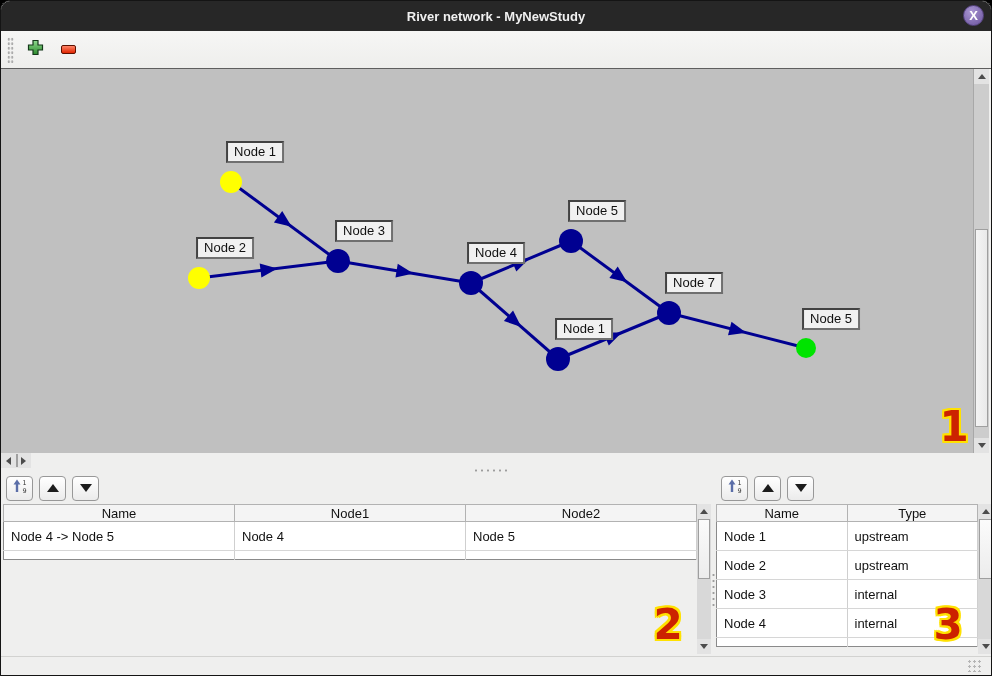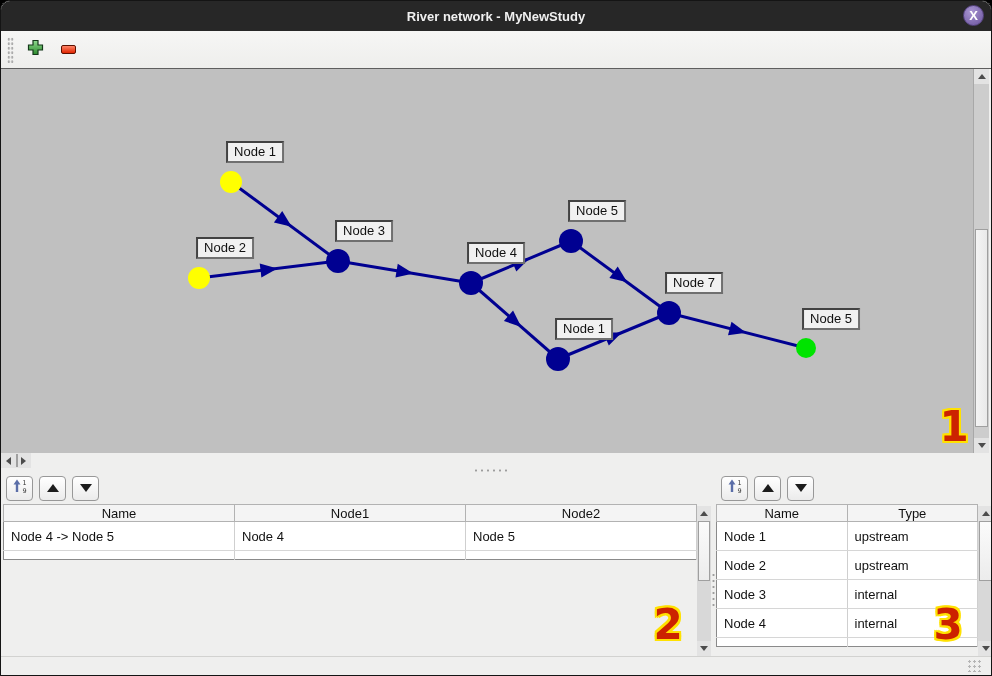--- a/index.html
+++ b/index.html
@@ -61,21 +61,21 @@
   .bottom{flex:0 0 184px;display:flex;background:#efefee;}
   .pane{display:flex;flex-direction:column;}
   .pane-left{width:710px;}
   .pane-right{width:277px;}
   .pane-toolbar{flex:0 0 32px;display:flex;align-items:center;gap:6px;padding-left:5px;}
   .tbtn{width:27px;height:25px;border:1px solid #989898;border-radius:4px;
     background:linear-gradient(#ffffff,#ebebeb);display:flex;align-items:center;justify-content:center;cursor:pointer;}
   .tri-up{width:0;height:0;border-left:6px solid transparent;border-right:6px solid transparent;border-bottom:8px solid #1c1c1c;}
   .tri-down{width:0;height:0;border-left:6px solid transparent;border-right:6px solid transparent;border-top:8px solid #1c1c1c;}
 
-  .table-zone{flex:1;display:flex;align-items:flex-end;}
+  .table-zone{flex:1;display:flex;align-items:flex-start;}
   .pane-left .table-zone{padding-left:2px;}
   table{border-collapse:collapse;table-layout:fixed;background:#fff;border:1px solid #8a8a8a;align-self:flex-start;}
   th{height:17px;font-size:13px;font-weight:400;color:#111;background:#f4f4f4;
     border:1px solid #b2b2b2;padding:0;text-align:center;}
   td{height:29px;font-size:13px;color:#111;border-right:1px solid #cfcfcf;border-bottom:1px solid #d6d6d6;
     padding:0 0 0 7px;overflow:hidden;white-space:nowrap;background:#fff;}
   tr.partial td{height:9px;border-bottom:none;}
   .links-table{width:693px;}
   .links-table col{width:231px;}
   .nodes-table{width:262px;}

